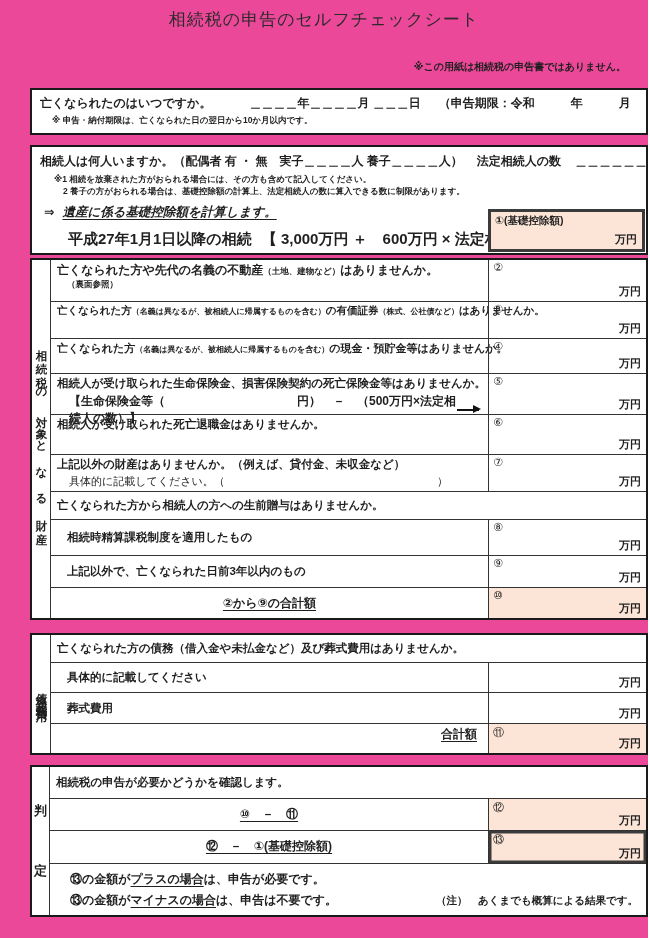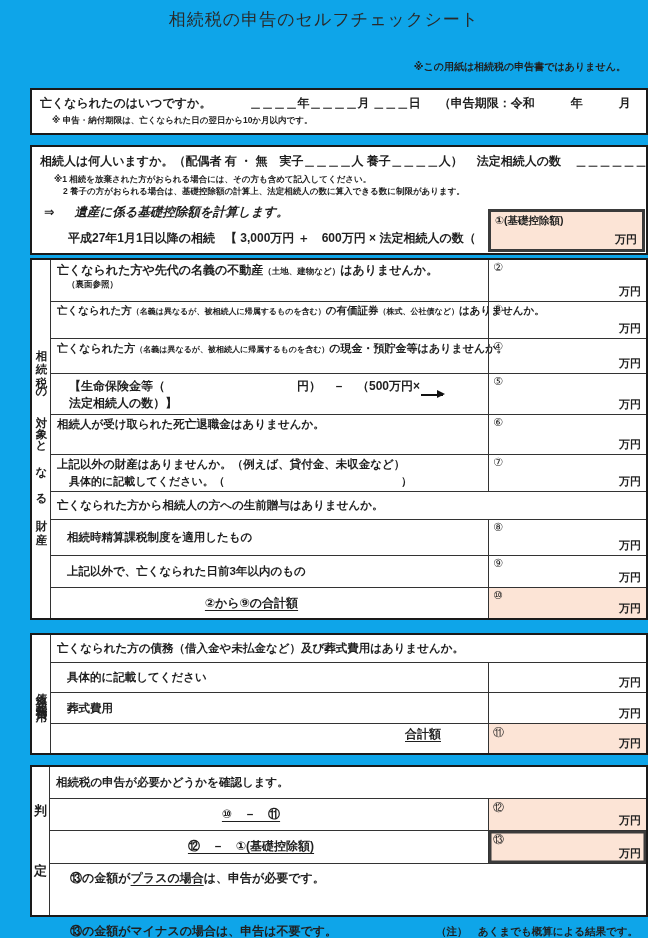--- a/index.html
+++ b/index.html
@@ -1,17 +1,17 @@
 <!DOCTYPE html>
 <html style="--hl: #fce4d6;"><head>
 <meta charset="utf-8">
 <style>
   html,body { margin:0; padding:0; background:#ffffff; }
   .page {
-    position:relative; width:648px; height:938px; background:#0ea5e9;
+    position:relative; width:648px; height:938px; background:#ec4899;
     font-family:"Liberation Sans","DejaVu Sans",sans-serif;
     color:#1f1f1f; overflow:hidden;
   }
   .title { position:absolute; top:8px; left:0; width:100%; text-align:center;
     font-size:17px; letter-spacing:1px; color:#2a2a2a; }
   .disclaimer { position:absolute; top:60px; right:22px; font-size:10px; font-weight:bold; }
 
   .box { position:absolute; border:2px solid #1a1a1a; box-sizing:border-box; background:#fff; }
 
   
@@ -20,63 +20,63 @@
   .date-line .blanks { margin-left:38px; }
   .date-line .deadline { margin-left:18px; }
   .small-note { font-size:8.5px; font-weight:bold; margin:3px 0 0 12px; }
 
   
   #box-heirs { left:30px; top:145px; width:618px; height:110px; padding:6px 8px; }
   .heirs-line { font-size:12px; font-weight:bold; white-space:nowrap; }
   .heirs-line .hblank { margin-left:14px; }
   .heirs-notes { font-size:8.5px; font-weight:bold; margin:3px 0 0 14px; line-height:12px; }
   .calc-line { margin:7px 0 0 4px; font-size:12.5px; font-weight:bold; }
-  .calc-line .heading { font-style:italic; text-underline-offset:3px; margin-left:20px; }
-  .formula-line { margin:9px 0 0 28px; font-size:12px; font-weight:bold; display:flex; align-items:center; white-space:nowrap; }
+  .calc-line .heading { font-style:italic; text-decoration:underline; text-underline-offset:3px; margin-left:8px; }
+  .formula-line { margin:9px 0 0 28px; font-size:15px; font-weight:bold; display:flex; align-items:center; white-space:nowrap; }
   .formula-line .formula { margin-left:10px; }
   .arr { position:relative; width:22px; height:2px; background:#111; display:inline-block; margin-left:4px; flex:none; }
   .arr::after { content:""; position:absolute; right:-2px; top:-3.5px; width:0; height:0;
     border-left:8px solid #111; border-top:4.5px solid transparent; border-bottom:4.5px solid transparent; }
   .deduction-box { position:absolute; right:1px; bottom:1px; width:157px; height:43px;
     background:var(--hl); border:3px solid #3b3b3b; box-sizing:border-box; }
   .deduction-box .dlabel { position:absolute; top:2px; left:4px; font-size:10.5px; font-weight:bold; }
   .deduction-box .unit { position:absolute; bottom:2px; right:5px; font-size:11px; font-weight:bold; }
 
   
   .tablebox { display:flex; padding:0; }
   .side-label { width:18px; flex:none; border-right:1px solid #333; display:flex;
     align-items:center; justify-content:center;
     writing-mode:vertical-rl; text-orientation:upright; font-size:11.5px; font-weight:bold; }
   #box-assets .side-label { letter-spacing:13px; }
   #box-debts .side-label  { letter-spacing:3px; }
   .side-label-judge { width:18px; flex:none; border-right:1px solid #333; display:flex;
     flex-direction:column; justify-content:space-around; align-items:center;
     font-size:13px; font-weight:bold; padding:14px 0; box-sizing:border-box; }
   .rows { flex:1; display:flex; flex-direction:column; min-width:0; }
-  .row { display:flex; border-bottom:1px solid #333; box-sizing:border-box; min-height:0;gap:36px; }
+  .row { display:flex; border-bottom:1px solid #333; box-sizing:border-box; min-height:0; }
   .row:last-child { border-bottom:none; }
   .q { flex:1; padding:2px 6px; font-weight:bold; position:relative; min-width:0; box-sizing:border-box; }
   .q.center { display:flex; align-items:center; justify-content:center; }
   .q.vcenter { display:flex; align-items:center; }
   .amt { width:158px; flex:none; border-left:1px solid #333; position:relative; box-sizing:border-box; }
   .amt .num { position:absolute; top:1px; left:4px; font-size:11px; }
   .amt .unit { position:absolute; bottom:2px; right:5px; font-size:11px; font-weight:bold; }
   .amt.hl { background:var(--hl); }
   .amt.thick { box-shadow: inset 0 0 0 2.5px #3b3b3b; }
   .sm { font-size:8.5px; font-weight:bold; }
   .underline { text-decoration:underline; text-underline-offset:3px; }
   .qline { white-space:nowrap; }
 
   #box-assets { left:30px; top:258px; width:618px; height:362px; }
   #box-debts  { left:30px; top:633px; width:618px; height:122px; }
   #box-judge  { left:30px; top:765px; width:618px; height:152px; }
 
   .f12 { font-size:12px; } .f115 { font-size:11.5px; } .f11 { font-size:11px; }
   .indent { margin-left:10px; }
-  .subline { display:flex; margin:2px 0 0 12px; font-size:11px; font-weight:bold; }
+  .subline { display:flex; margin:2px 0 0 12px; font-size:11px; font-weight:normal; }
   .subline .close-paren { margin-left:auto; margin-right:34px; }
   .frm { display:flex; align-items:center; margin:2px 0 0 12px; font-size:12px; font-weight:bold; }
   .frm .arr { margin-left:auto; margin-right:3px; }
   .total-right { display:flex; align-items:flex-start; justify-content:flex-end; padding-right:11px; }
   .judge-note { padding:6px 0 4px 20px; display:flex; flex-direction:column; justify-content:space-around; }
   .jline { font-size:12px; font-weight:bold; display:flex; align-items:baseline; }
   .jline .caveat { margin-left:auto; margin-right:8px; font-size:10.5px; }
 </style>
 </head>
 <body>
@@ -145,20 +145,21 @@
           <div class="qline f11"><span>亡くなられた方</span><span class="sm" style="font-size:8px;">（名義は異なるが、被相続人に帰属するものを含む）</span><span>の現金・預貯金等はありませんか。</span></div>
         </div>
         <div class="amt">
           <span class="num">④</span>
           <span class="unit">万円</span>
         </div>
       </div>
 
       <div class="row" style="height:42px;">
         <div class="q">
+          <div class="qline f115">相続人が受け取られた生命保険金、損害保険契約の死亡保険金等はありませんか。</div>
           <div class="frm">
               <span>【生命保険金等（　　　　　　　　　　　円）　－　（500万円×法定相続人の数）】</span>
               <span class="arr"></span>
             </div>
         </div>
         <div class="amt">
           <span class="num">⑤</span>
           <span class="unit">万円</span>
         </div>
       </div>

